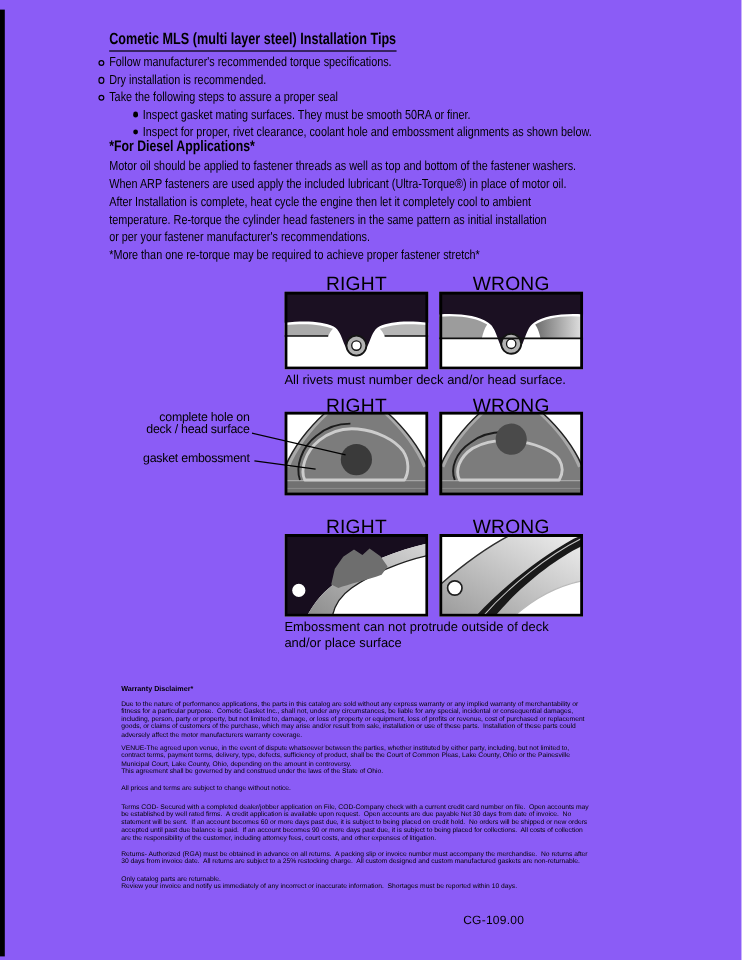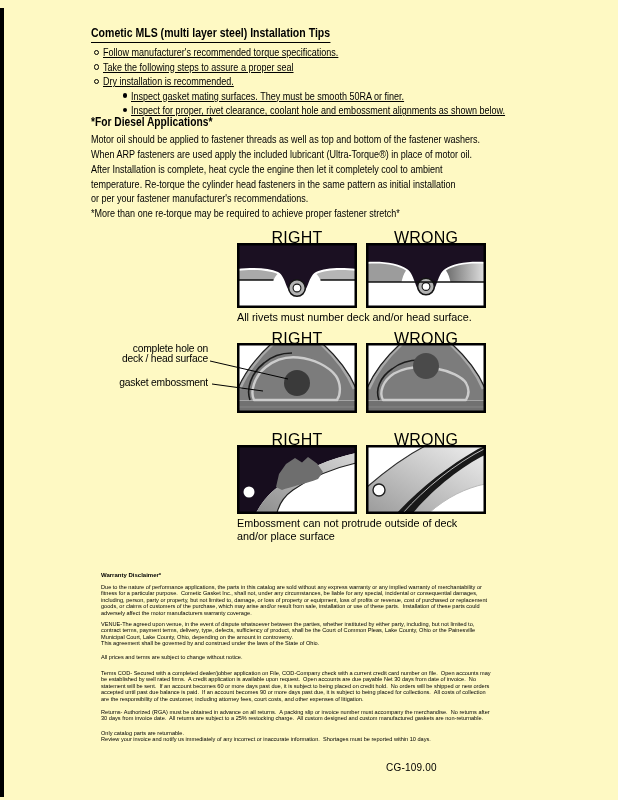--- a/index.html
+++ b/index.html
@@ -1,24 +1,24 @@
 <!DOCTYPE html>
 <html><head>
 <meta charset="utf-8">
 <style>
   html,body { margin:0; padding:0; background:#fff; }
-  .page { position:relative; width:618px; height:800px; background:#fef9c3;
+  .page { position:relative; width:618px; height:800px; background:#8b5cf6;
           font-family:"Liberation Sans", sans-serif; color:#000; overflow:hidden; }
   .edge-rule { position:absolute; left:0; top:8px; width:4px; height:789px; background:#000; }
 
   .title { position:absolute; left:91px; top:25px; margin:0; font-size:13.5px; font-weight:bold;
            border-bottom:1.6px solid #000; padding-bottom:1.5px; white-space:nowrap;
            transform:scaleX(0.78); transform-origin:0 0; }
 
-  .bullets { position:absolute; left:94px; top:45px;text-decoration:underline; }
+  .bullets { position:absolute; left:82px; top:45px; }
   .b-row { display:flex; align-items:flex-start; height:14.6px; }
   .b-row.sub { padding-left:29px; }
   .mk-o { flex:none; width:3.4px; height:3.4px; border:1px solid #000; border-radius:50%; margin:4.6px 3.4px 0 0; }
   .mk-f { flex:none; width:4.4px; height:4.4px; background:#000; border-radius:50%; margin:4.4px 3.2px 0 0; }
   .b-text { font-size:11px; line-height:14.6px; display:inline-block; white-space:nowrap;
             transform:scaleX(0.82); transform-origin:0 0; }
 
   .sect-head { position:absolute; left:91px; top:114px; margin:0; font-size:12.8px; font-weight:bold;
                white-space:nowrap; transform:scaleX(0.80); transform-origin:0 0; }
   .para { position:absolute; left:91px; margin:0; font-size:11px; line-height:14.6px; white-space:pre;
@@ -45,25 +45,25 @@
 
   <h1 class="title">Cometic MLS (multi layer steel) Installation Tips</h1>
 
   <div class="bullets">
     <div class="b-row">
       <span class="mk-o"></span>
       <span class="b-text">Follow manufacturer's recommended torque specifications.</span>
     </div>
     <div class="b-row">
       <span class="mk-o"></span>
-      <span class="b-text">Take the following steps to assure a proper seal</span>
+      <span class="b-text">Dry installation is recommended.</span>
     </div>
     <div class="b-row">
       <span class="mk-o"></span>
-      <span class="b-text">Dry installation is recommended.</span>
+      <span class="b-text">Take the following steps to assure a proper seal</span>
     </div>
     <div class="b-row sub">
       <span class="mk-f"></span>
       <span class="b-text">Inspect gasket mating surfaces.  They must be smooth 50RA or finer.</span>
     </div>
     <div class="b-row sub">
       <span class="mk-f"></span>
       <span class="b-text">Inspect for proper, rivet clearance, coolant hole and embossment alignments as shown below.</span>
     </div>
   </div>

